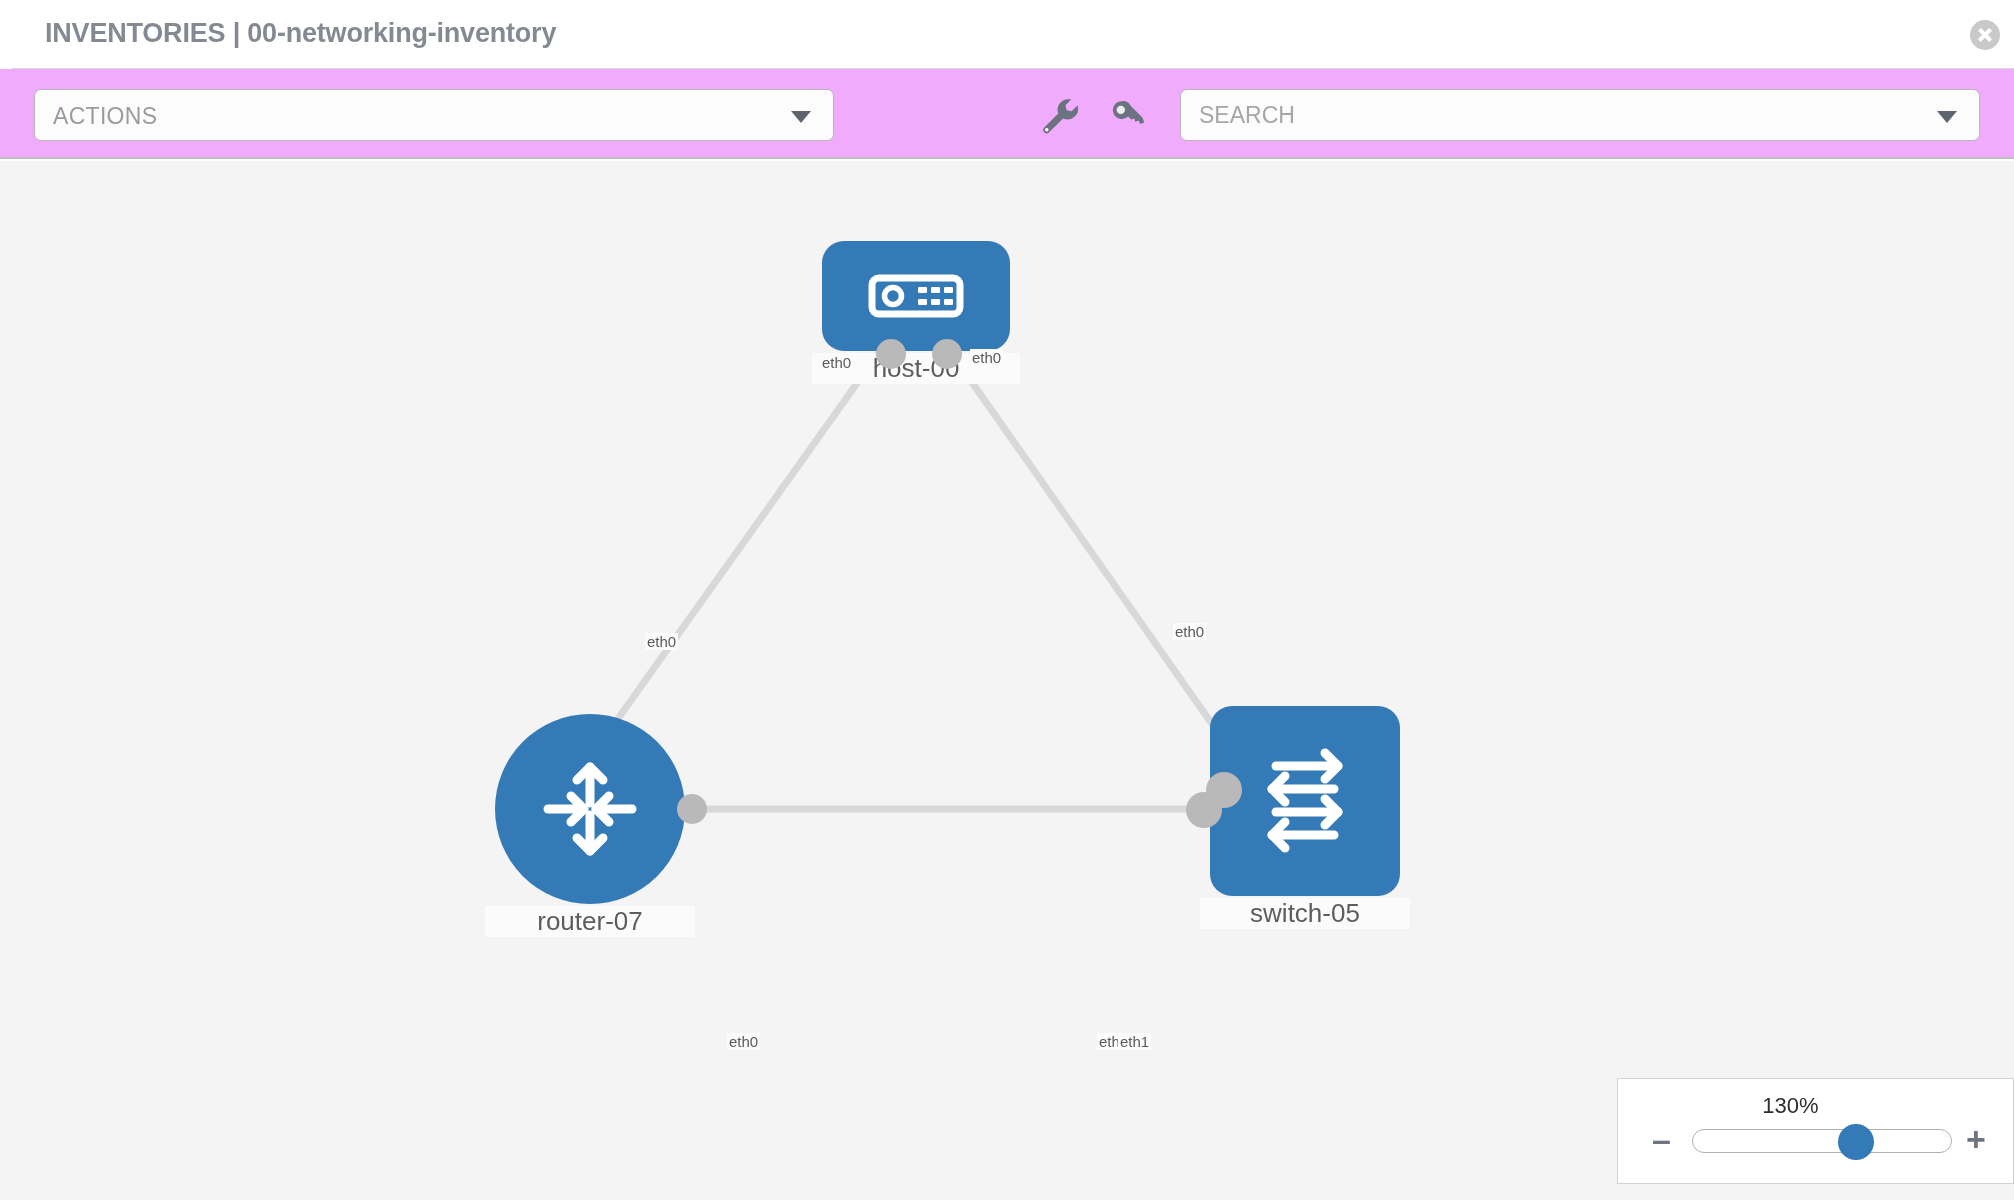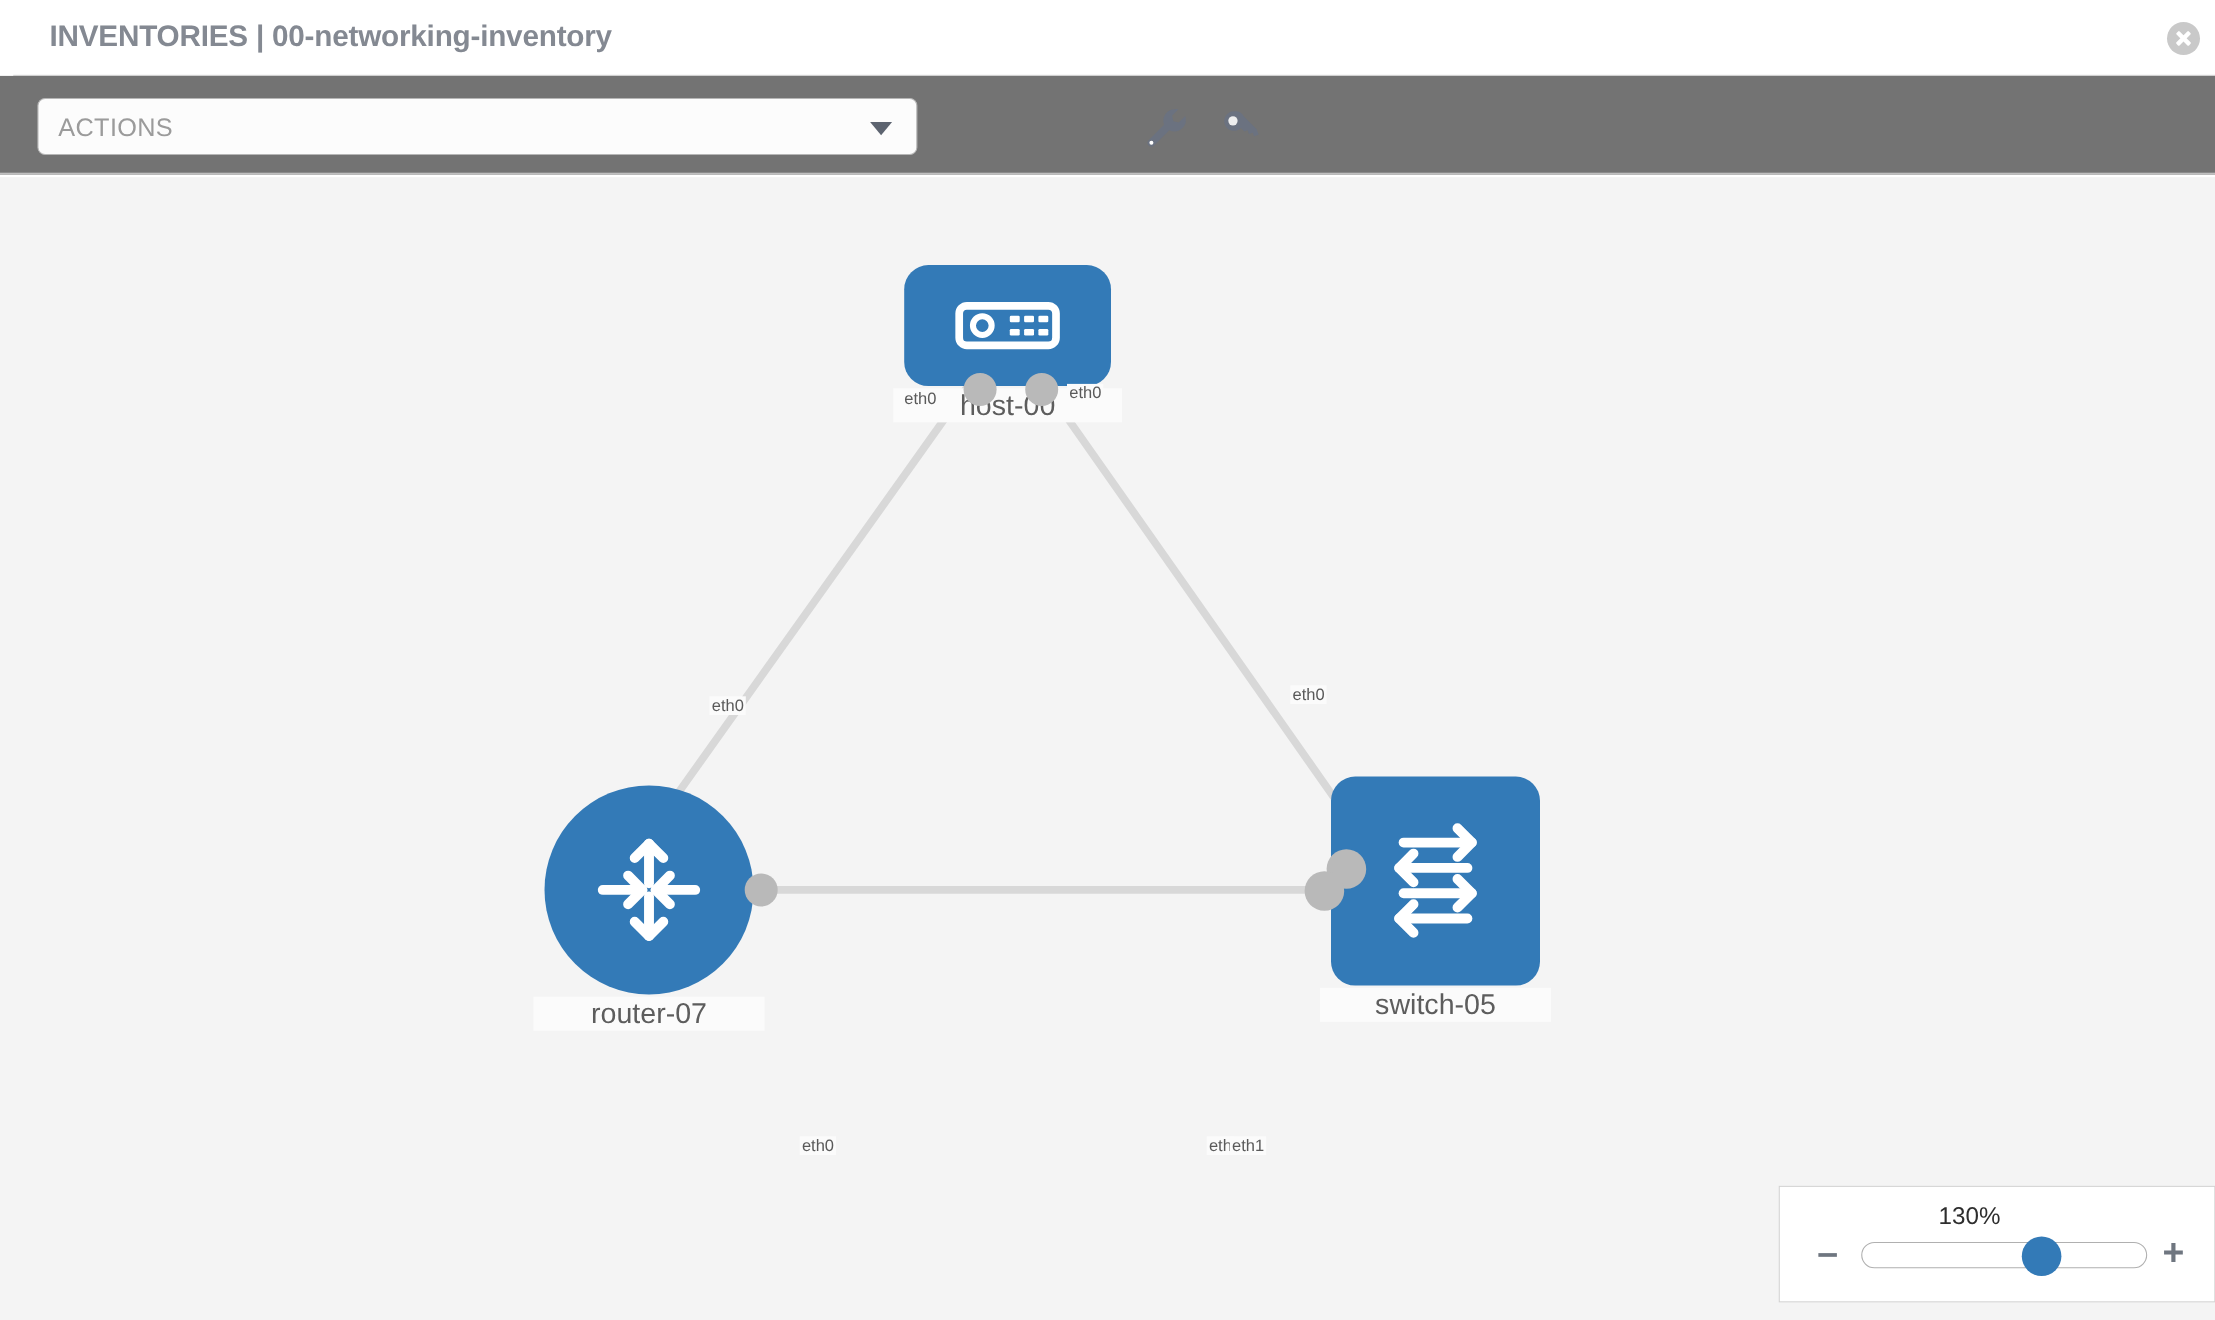--- a/index.html
+++ b/index.html
@@ -38,21 +38,21 @@
     width: 16px; height: 4.2px;
     background: #ffffff; border-radius: 1px;
   }
   .close-btn::before { transform: translate(-50%,-50%) rotate(45deg); }
   .close-btn::after  { transform: translate(-50%,-50%) rotate(-45deg); }
 
   
   .toolbar {
     position: absolute; left: 0; top: 69px;
     width: 2014px; height: 90px;
-    background: #737373;
+    background: #f0abfc;
     border-bottom: 2px solid #bfbfbf;
   }
   .actions-select {
     position: absolute; left: 34px; top: 20px;
     width: 800px; height: 52px;
     background: #fcfcfc;
     border: 1px solid #b6b6b6;
     border-radius: 7px;
   }
   .actions-label {
@@ -198,20 +198,24 @@
       </svg>
     </div>
 
     <div class="tool-icon" id="key-btn">
       <svg viewBox="0 0 48 48" aria-hidden="true">
         <path d="M18.5 8.5a9.3 9.3 0 1 0 6.6 15.9l3.3 3.3 3.1-1.1 1.3 3.4 3.6-1.2 1.2 3.5 4.4-1.6-1.9-5.1-12.1-12.1A9.3 9.3 0 0 0 18.5 8.5z" fill="#6b7280"></path>
         <circle cx="17.6" cy="17.6" r="4.4" fill="#eeeeee"></circle>
       </svg>
     </div>
 
+    <div class="search-box">
+      <input class="search-input" type="text" placeholder="SEARCH" style="">
+      <span class="caret-down"></span>
+    </div>
   </div>
 
   <div class="canvas">
     <div class="topology">
 
       <svg width="2014" height="1039" style="position:absolute;left:0;top:0;">
         <g stroke="#d8d8d8" stroke-width="7" stroke-linecap="round" fill="none">
           <line x1="880" y1="190" x2="600" y2="583"></line>
           <line x1="950" y1="190" x2="1238" y2="600"></line>
           <line x1="690" y1="648" x2="1205" y2="648"></line>

